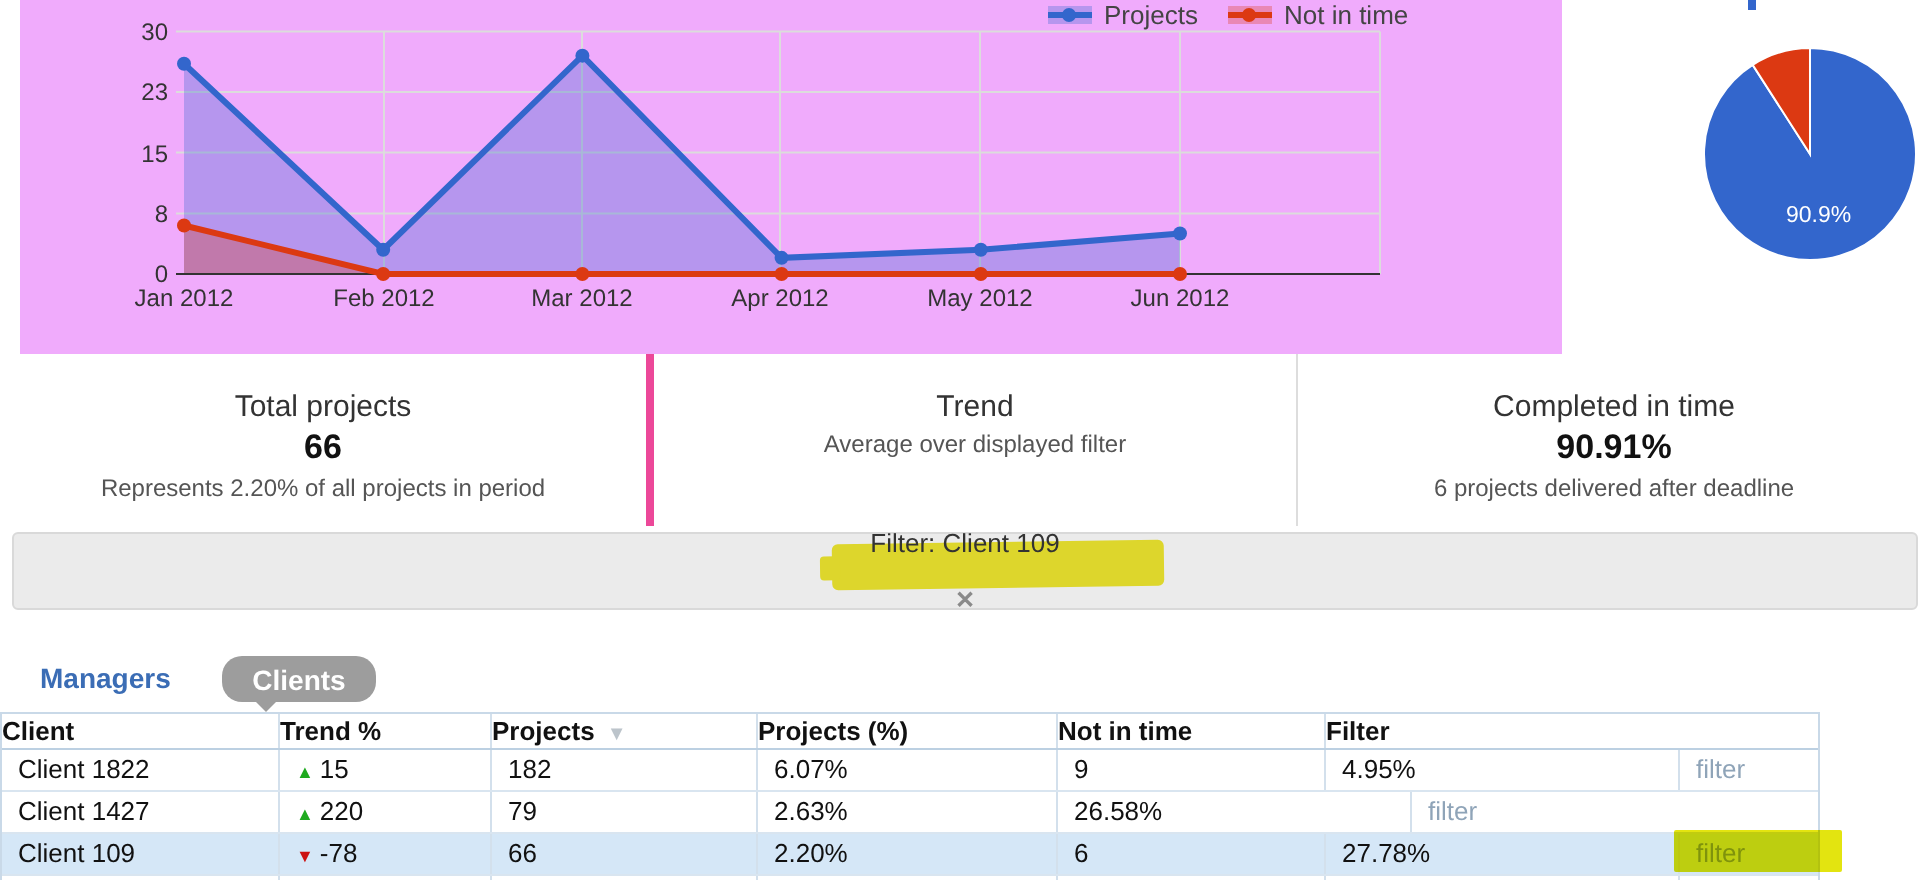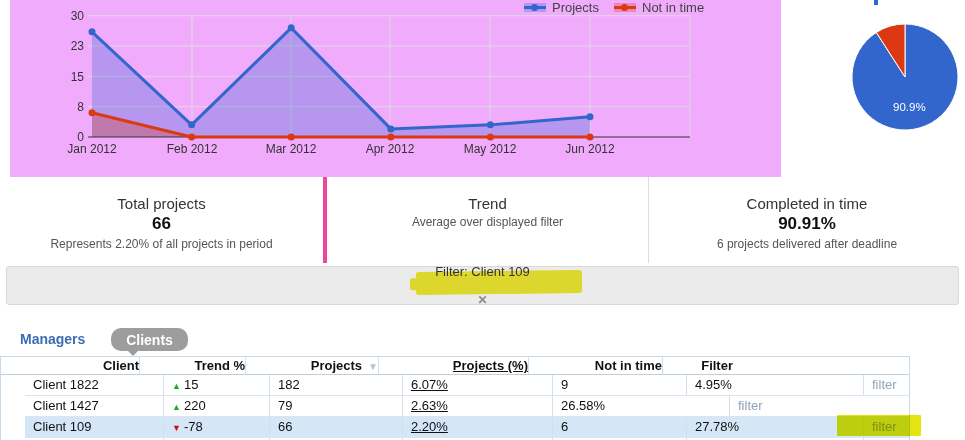--- a/index.html
+++ b/index.html
@@ -56,28 +56,28 @@
               display:flex; align-items:center; justify-content:center; cursor:pointer;margin-left:16px; }
   .tab-pill-arrow { position:absolute; left:127px; top:23px; width:0; height:0;
               border-left:6px solid transparent; border-right:6px solid transparent;
               border-top:6px solid #9d9d9d; }
 
   
   .table { position:absolute; left:0; top:356px; width:910px; height:84px; overflow:hidden;
            border-top:1px solid #c9d9e8; border-left:1px solid #c9d9e8; border-right:1px solid #c9d9e8; }
   .trow { display:flex; width:909px; border-bottom:1px solid #d9e5f0; background:#fff; }
   .trow.thead { height:18px; border-bottom:1px solid #bcd0e2; }
-  .trow.tdata { height:21px;margin-left:24px; }
+  .trow.tdata { height:21px; }
   .trow.selected { background:#d5e7f7; }
   .tcell { font-size:13px; color:#111; line-height:20px; padding-left:8px; border-right:1px solid #d3e0ec;
            white-space:nowrap; overflow:hidden; }
   .tcell:last-child { border-right:none; }
-  .c0 { width:139px; } .c1 { width:106px; } .c2 { width:133px; } .c3 { width:150px;text-decoration:underline; }
+  .c0 { width:139px; } .c1 { width:106px; } .c2 { width:133px; } .c3 { width:150px; }
   .c4 { width:134px; } .c5 { width:177px; } .c6 { width:70px; }
-  .thead .tcell { font-weight:bold; text-align:right; padding-left:0; line-height:17px; cursor:pointer; }
+  .thead .tcell { font-weight:bold; text-align:left; padding-left:0; line-height:17px; cursor:pointer; }
   .sort-arrow { font-size:10px; color:#bcc4cb; margin-left:6px; }
   .arrow-up { color:#1faa1f; font-size:9px; margin-right:3px; }
   .arrow-down { color:#cc1111; font-size:9px; margin-right:3px; }
   .filter-link { color:#8fa4b8; cursor:pointer; }
   .hl-filtercell { position:absolute; left:837px; top:415px; width:84px; height:21px;
                    background:#e3e410; mix-blend-mode:multiply; border-radius:1px; }
 </style>
 </head>
 <body>
 

